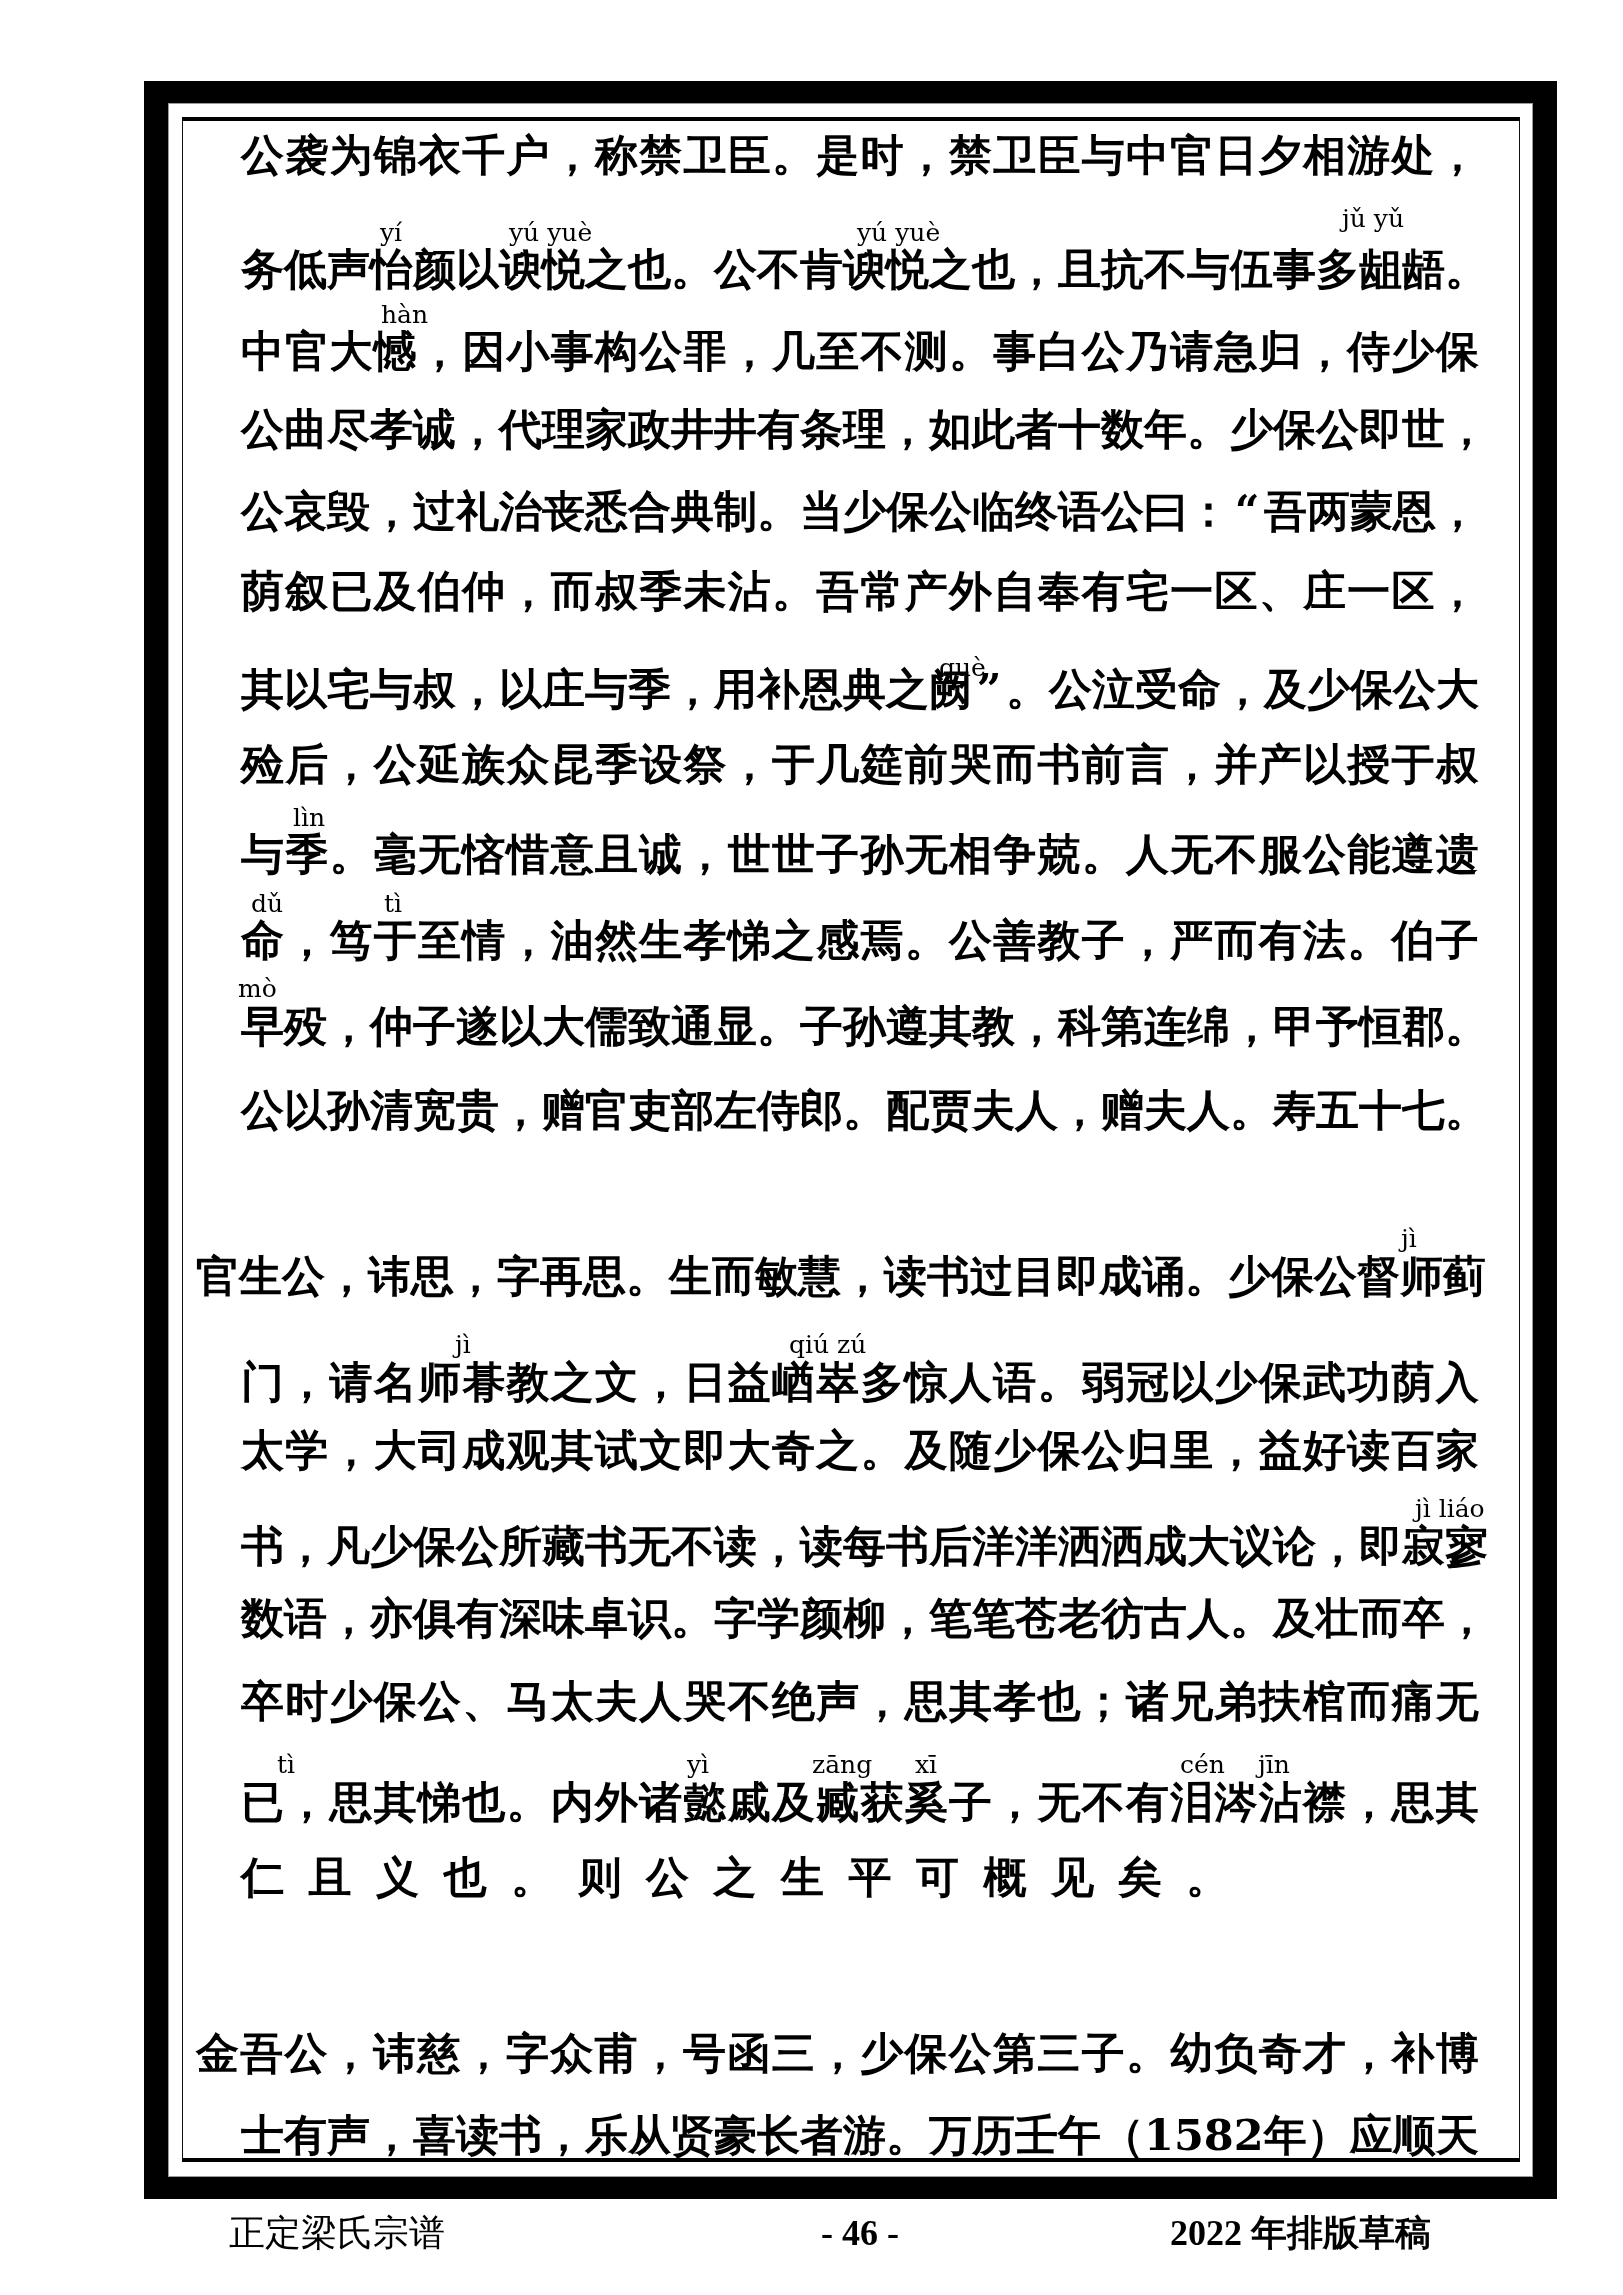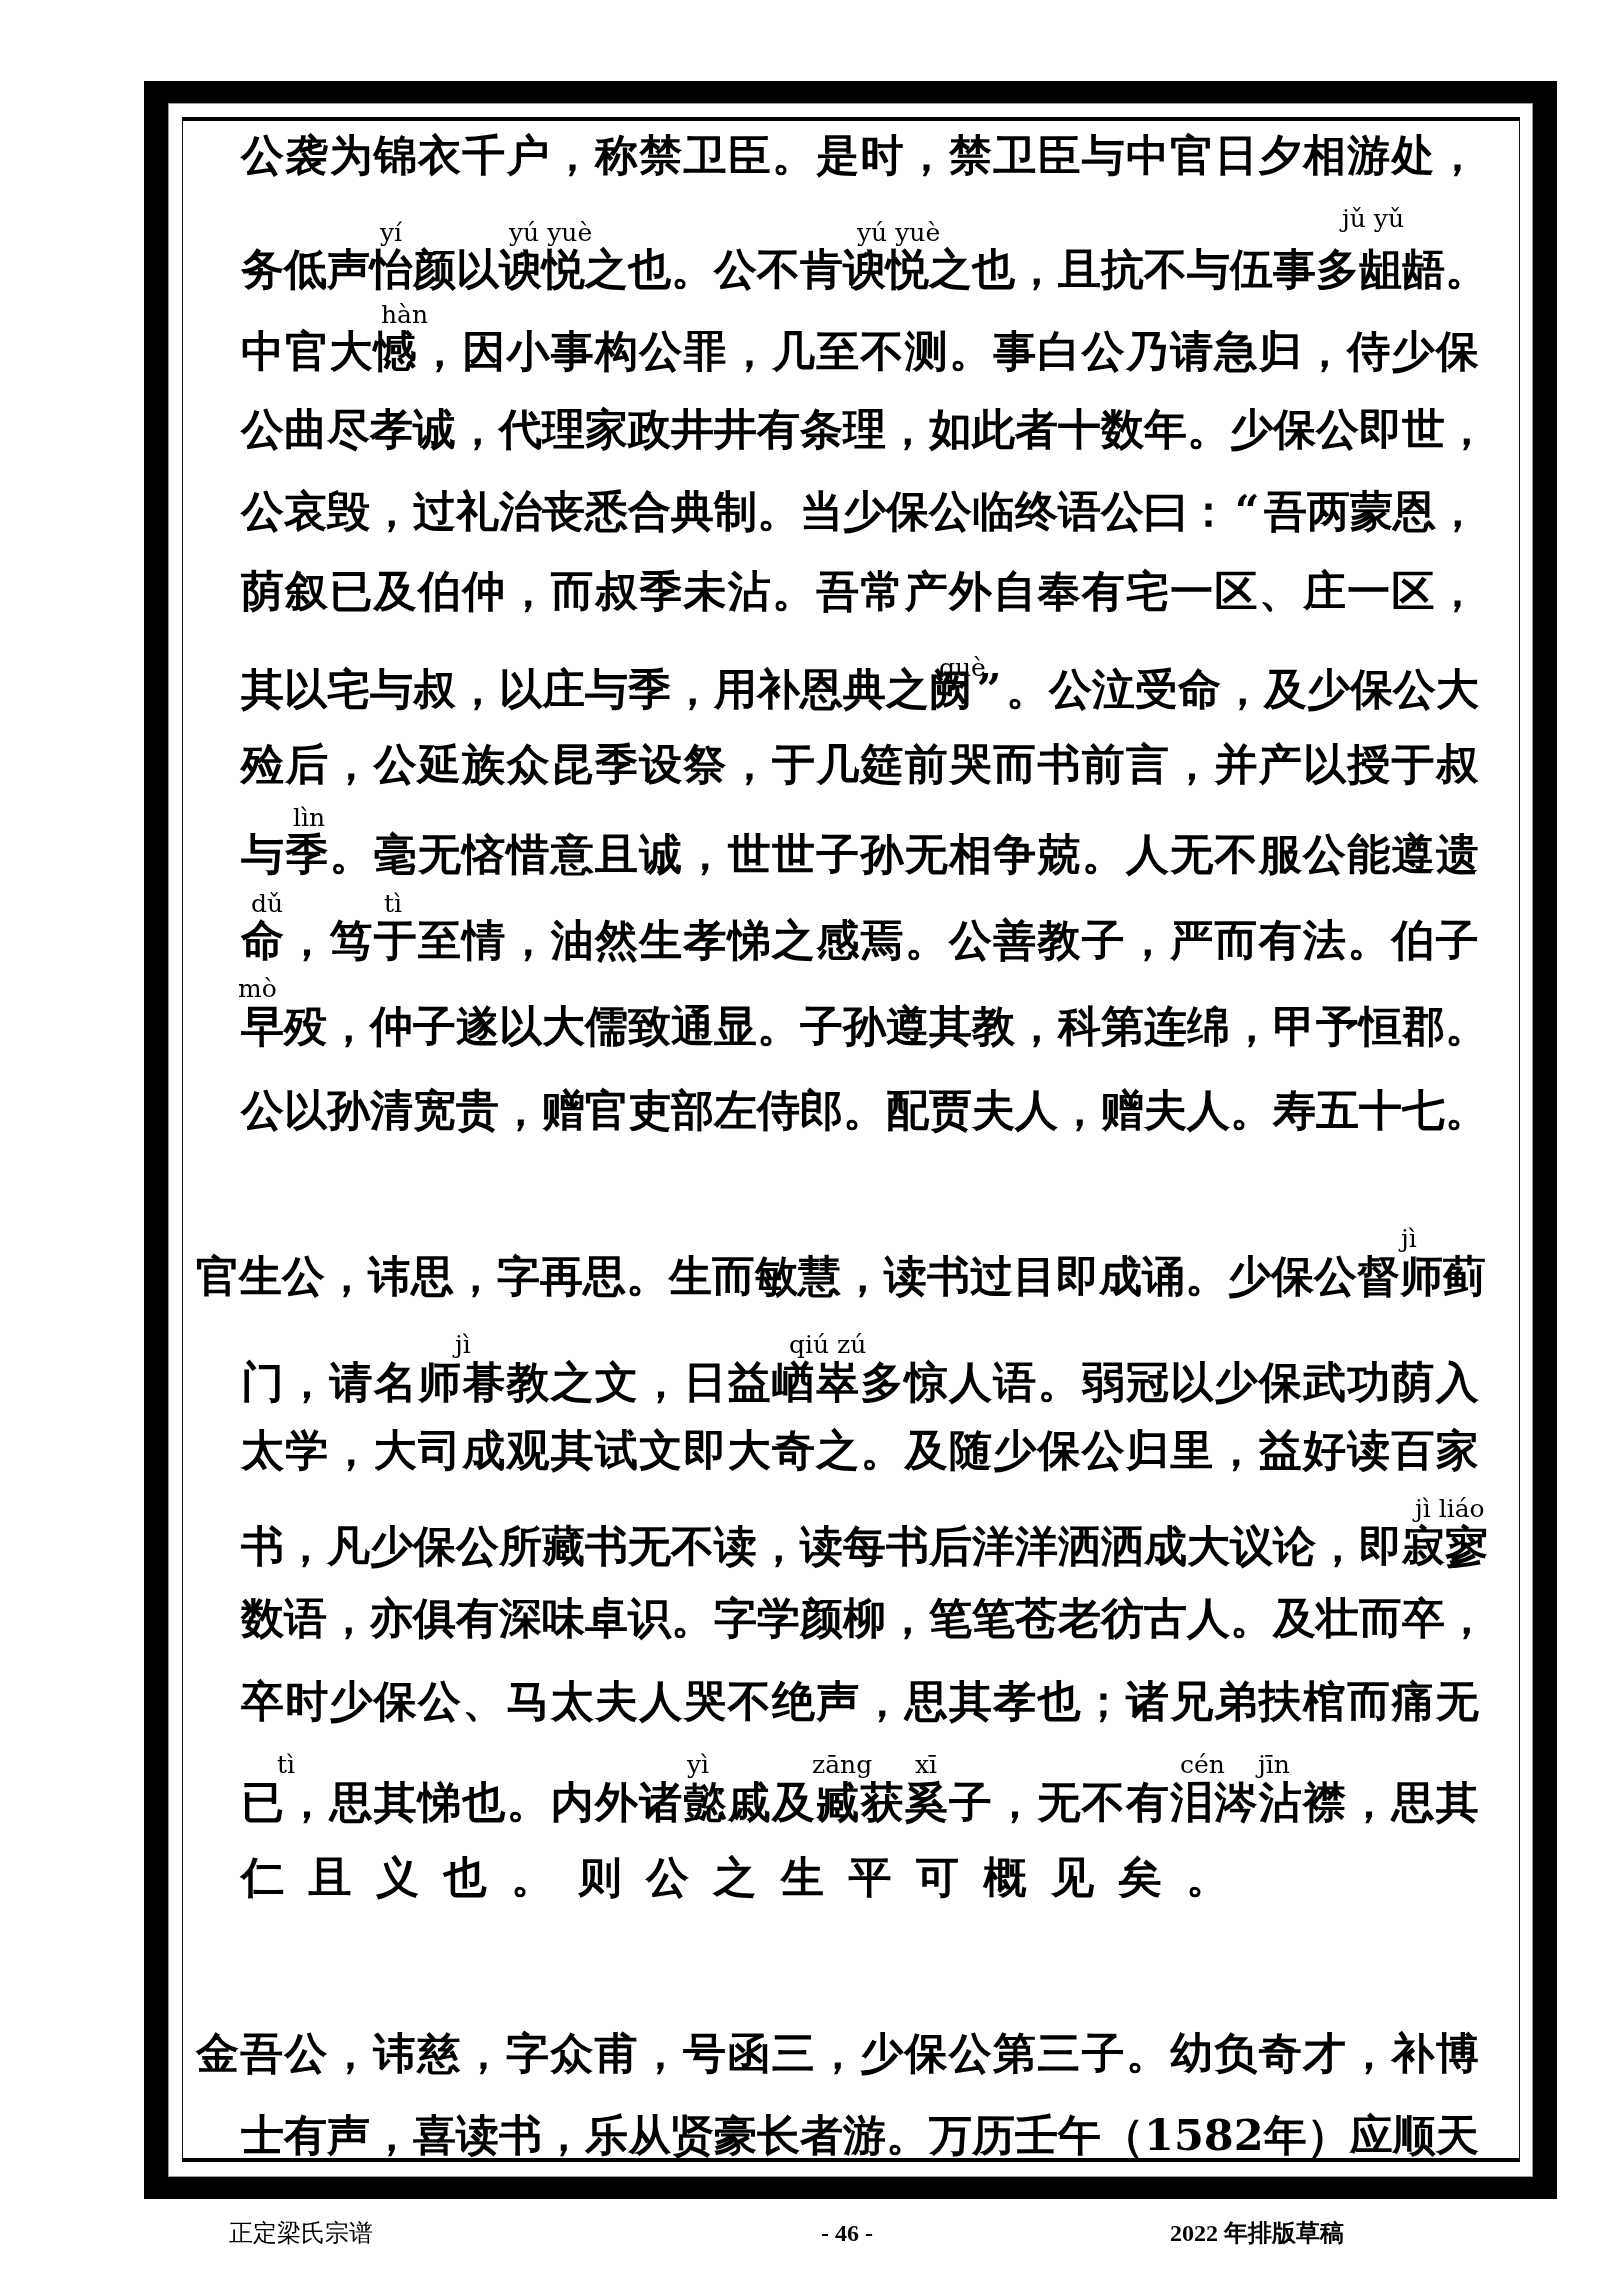--- a/index.html
+++ b/index.html
@@ -14,21 +14,21 @@
                  border-top: 4.1px solid #000; border-bottom: 4.1px solid #000; box-sizing: border-box; }
   .line { position: absolute; height: 57px; white-space: nowrap; font-size: 43px;
           font-weight: bold; line-height: 57px; transform: scaleX(1.0); transform-origin: left center;
           display: flex; justify-content: space-between; }
   .line span.ch { display: inline-block; width: 1em; text-align: center; }
   .line.last { justify-content: flex-start; }
   .line.last span.ch { margin-right: 24.5px; }
   .py { position: absolute; font-family: "DejaVu Serif", serif; font-size: 25px; font-weight: normal;
         white-space: nowrap; line-height: 21px; }
   .footer { position: absolute; top: 2213px; font-family: "Liberation Serif", "DejaVu Serif", serif;
-            font-size: 24px; font-weight: bold; line-height: 41px; white-space: nowrap; }
+            font-size: 36px; font-weight: bold; line-height: 41px; white-space: nowrap; }
   .footer.left { left: 229px; font-weight: normal; }
   .footer.center { left: 777px; margin-left: 44px; }
   .footer.right { left: 1170px; }
 </style>
 </head>
 <body>
 
 <div class="frame-outer"></div>
 <div class="frame-gap"></div>
 <div class="frame-inner"></div>

